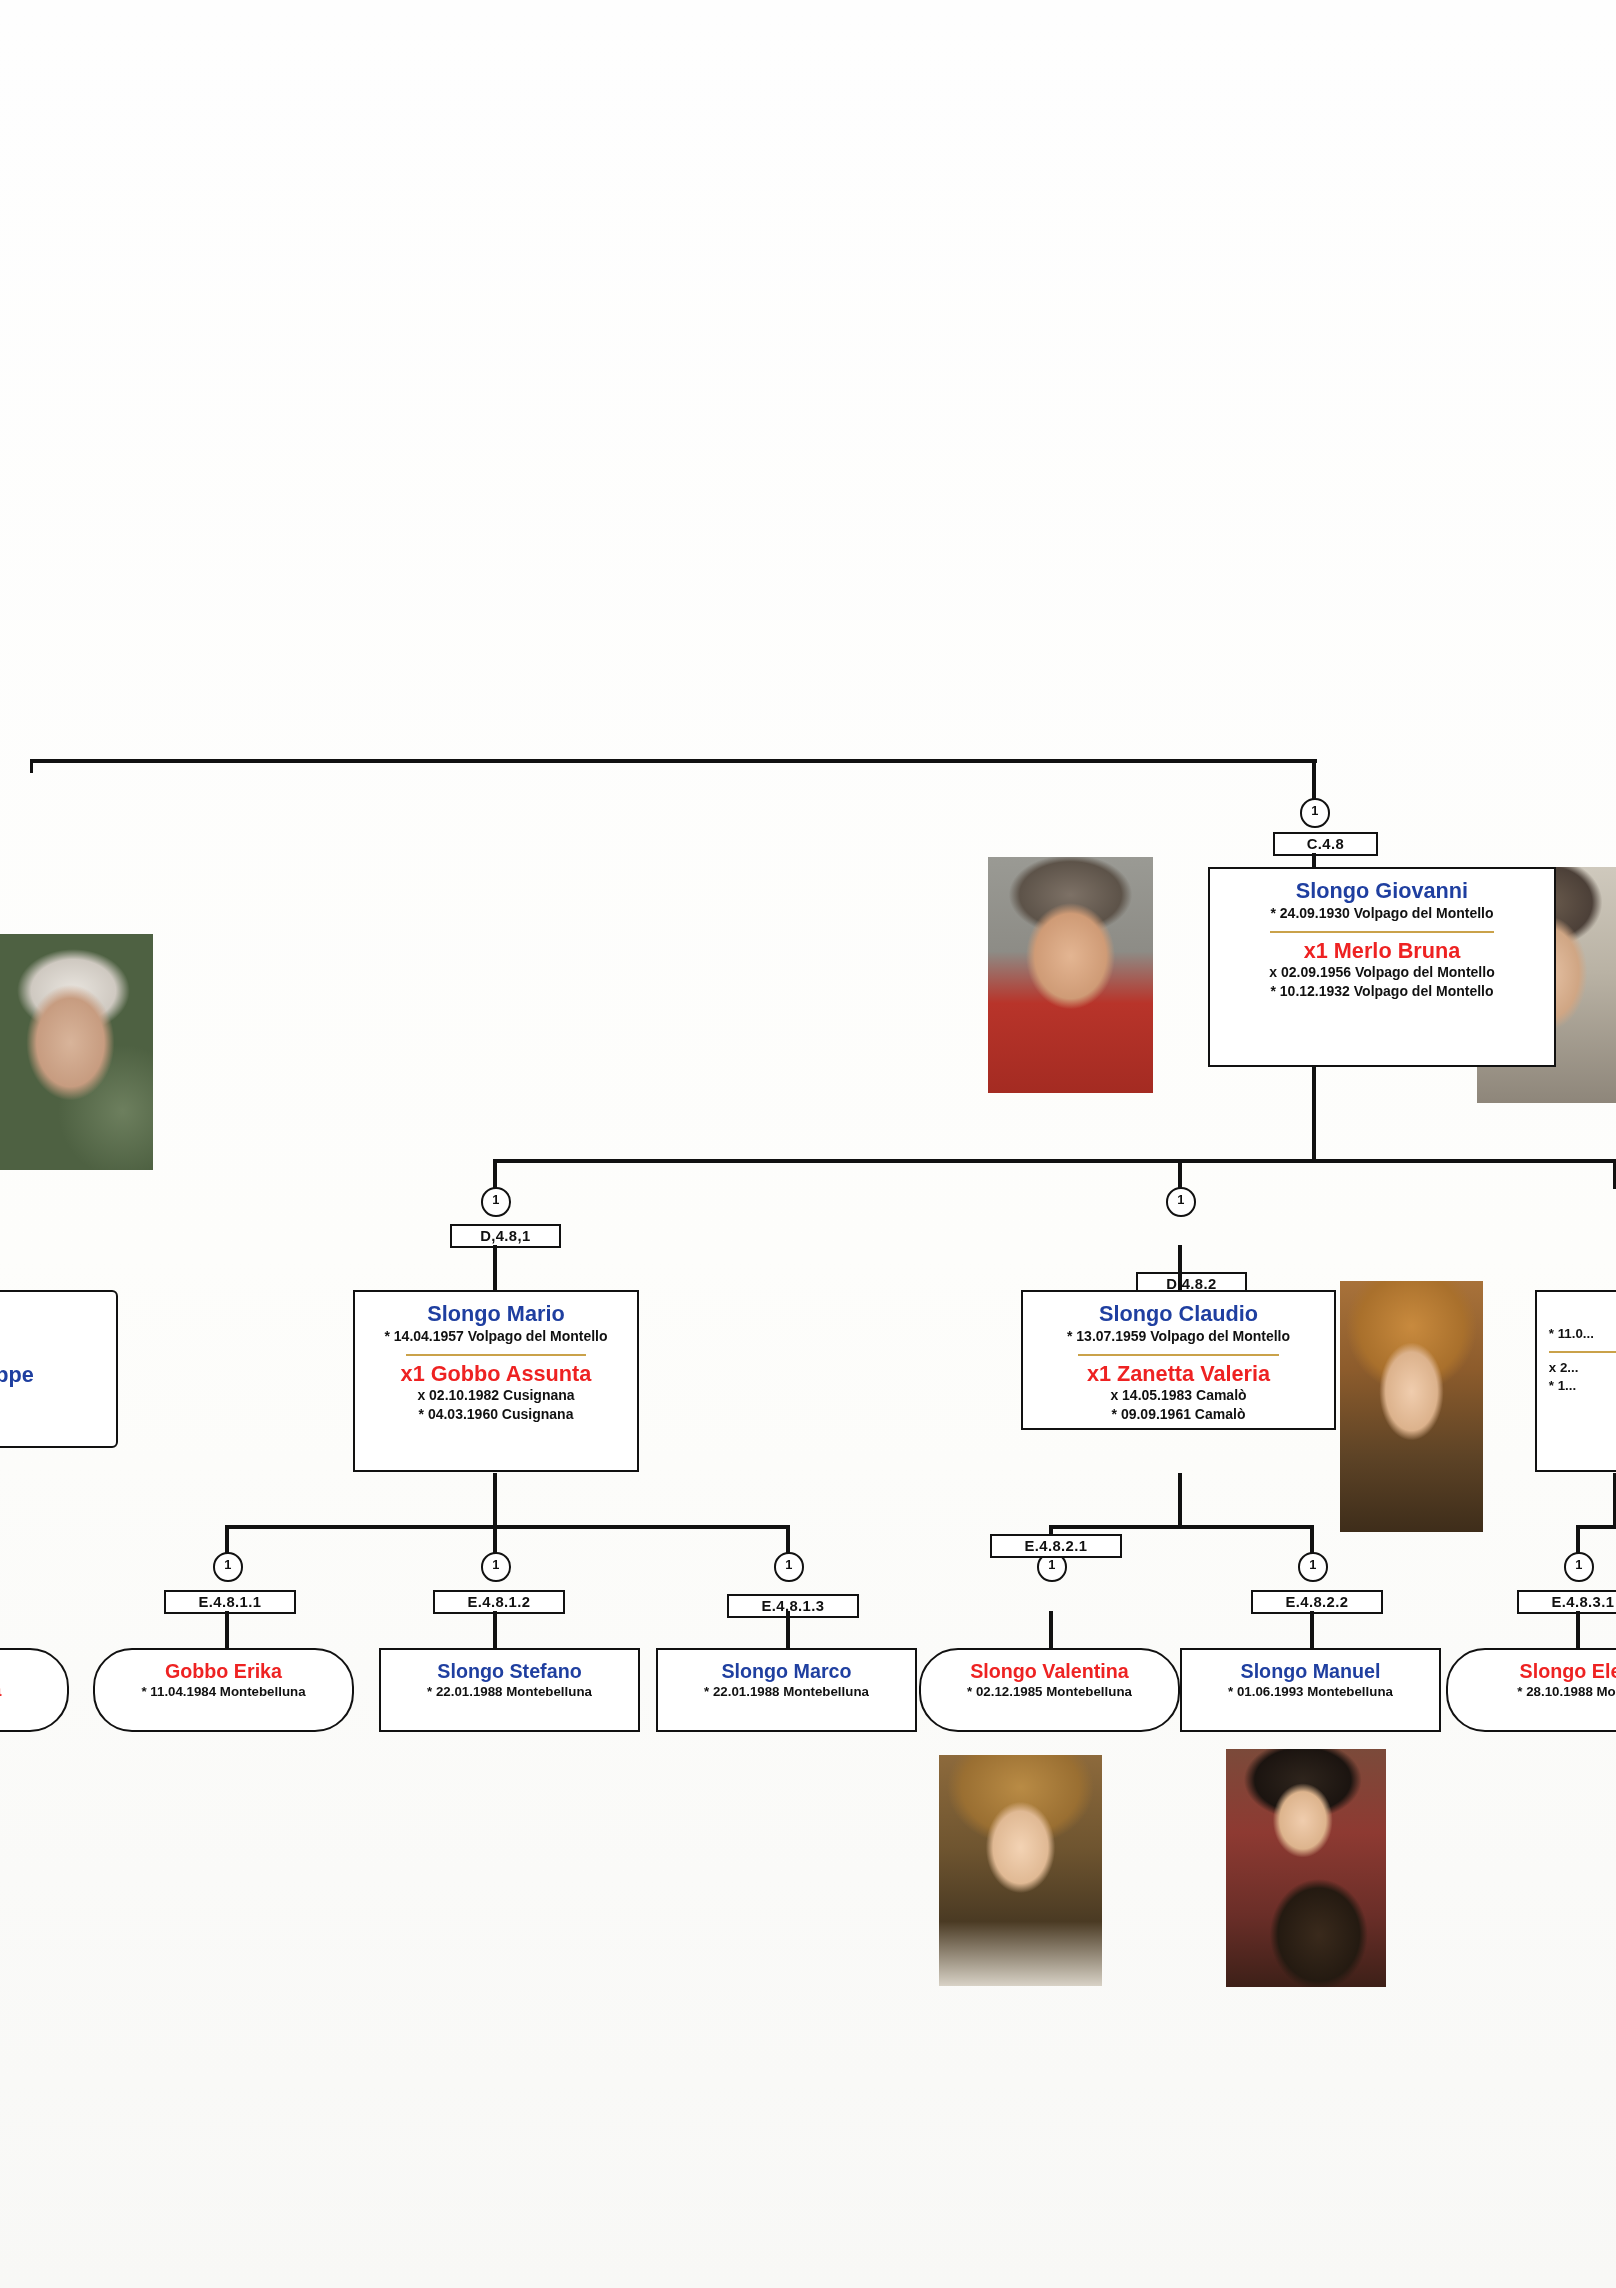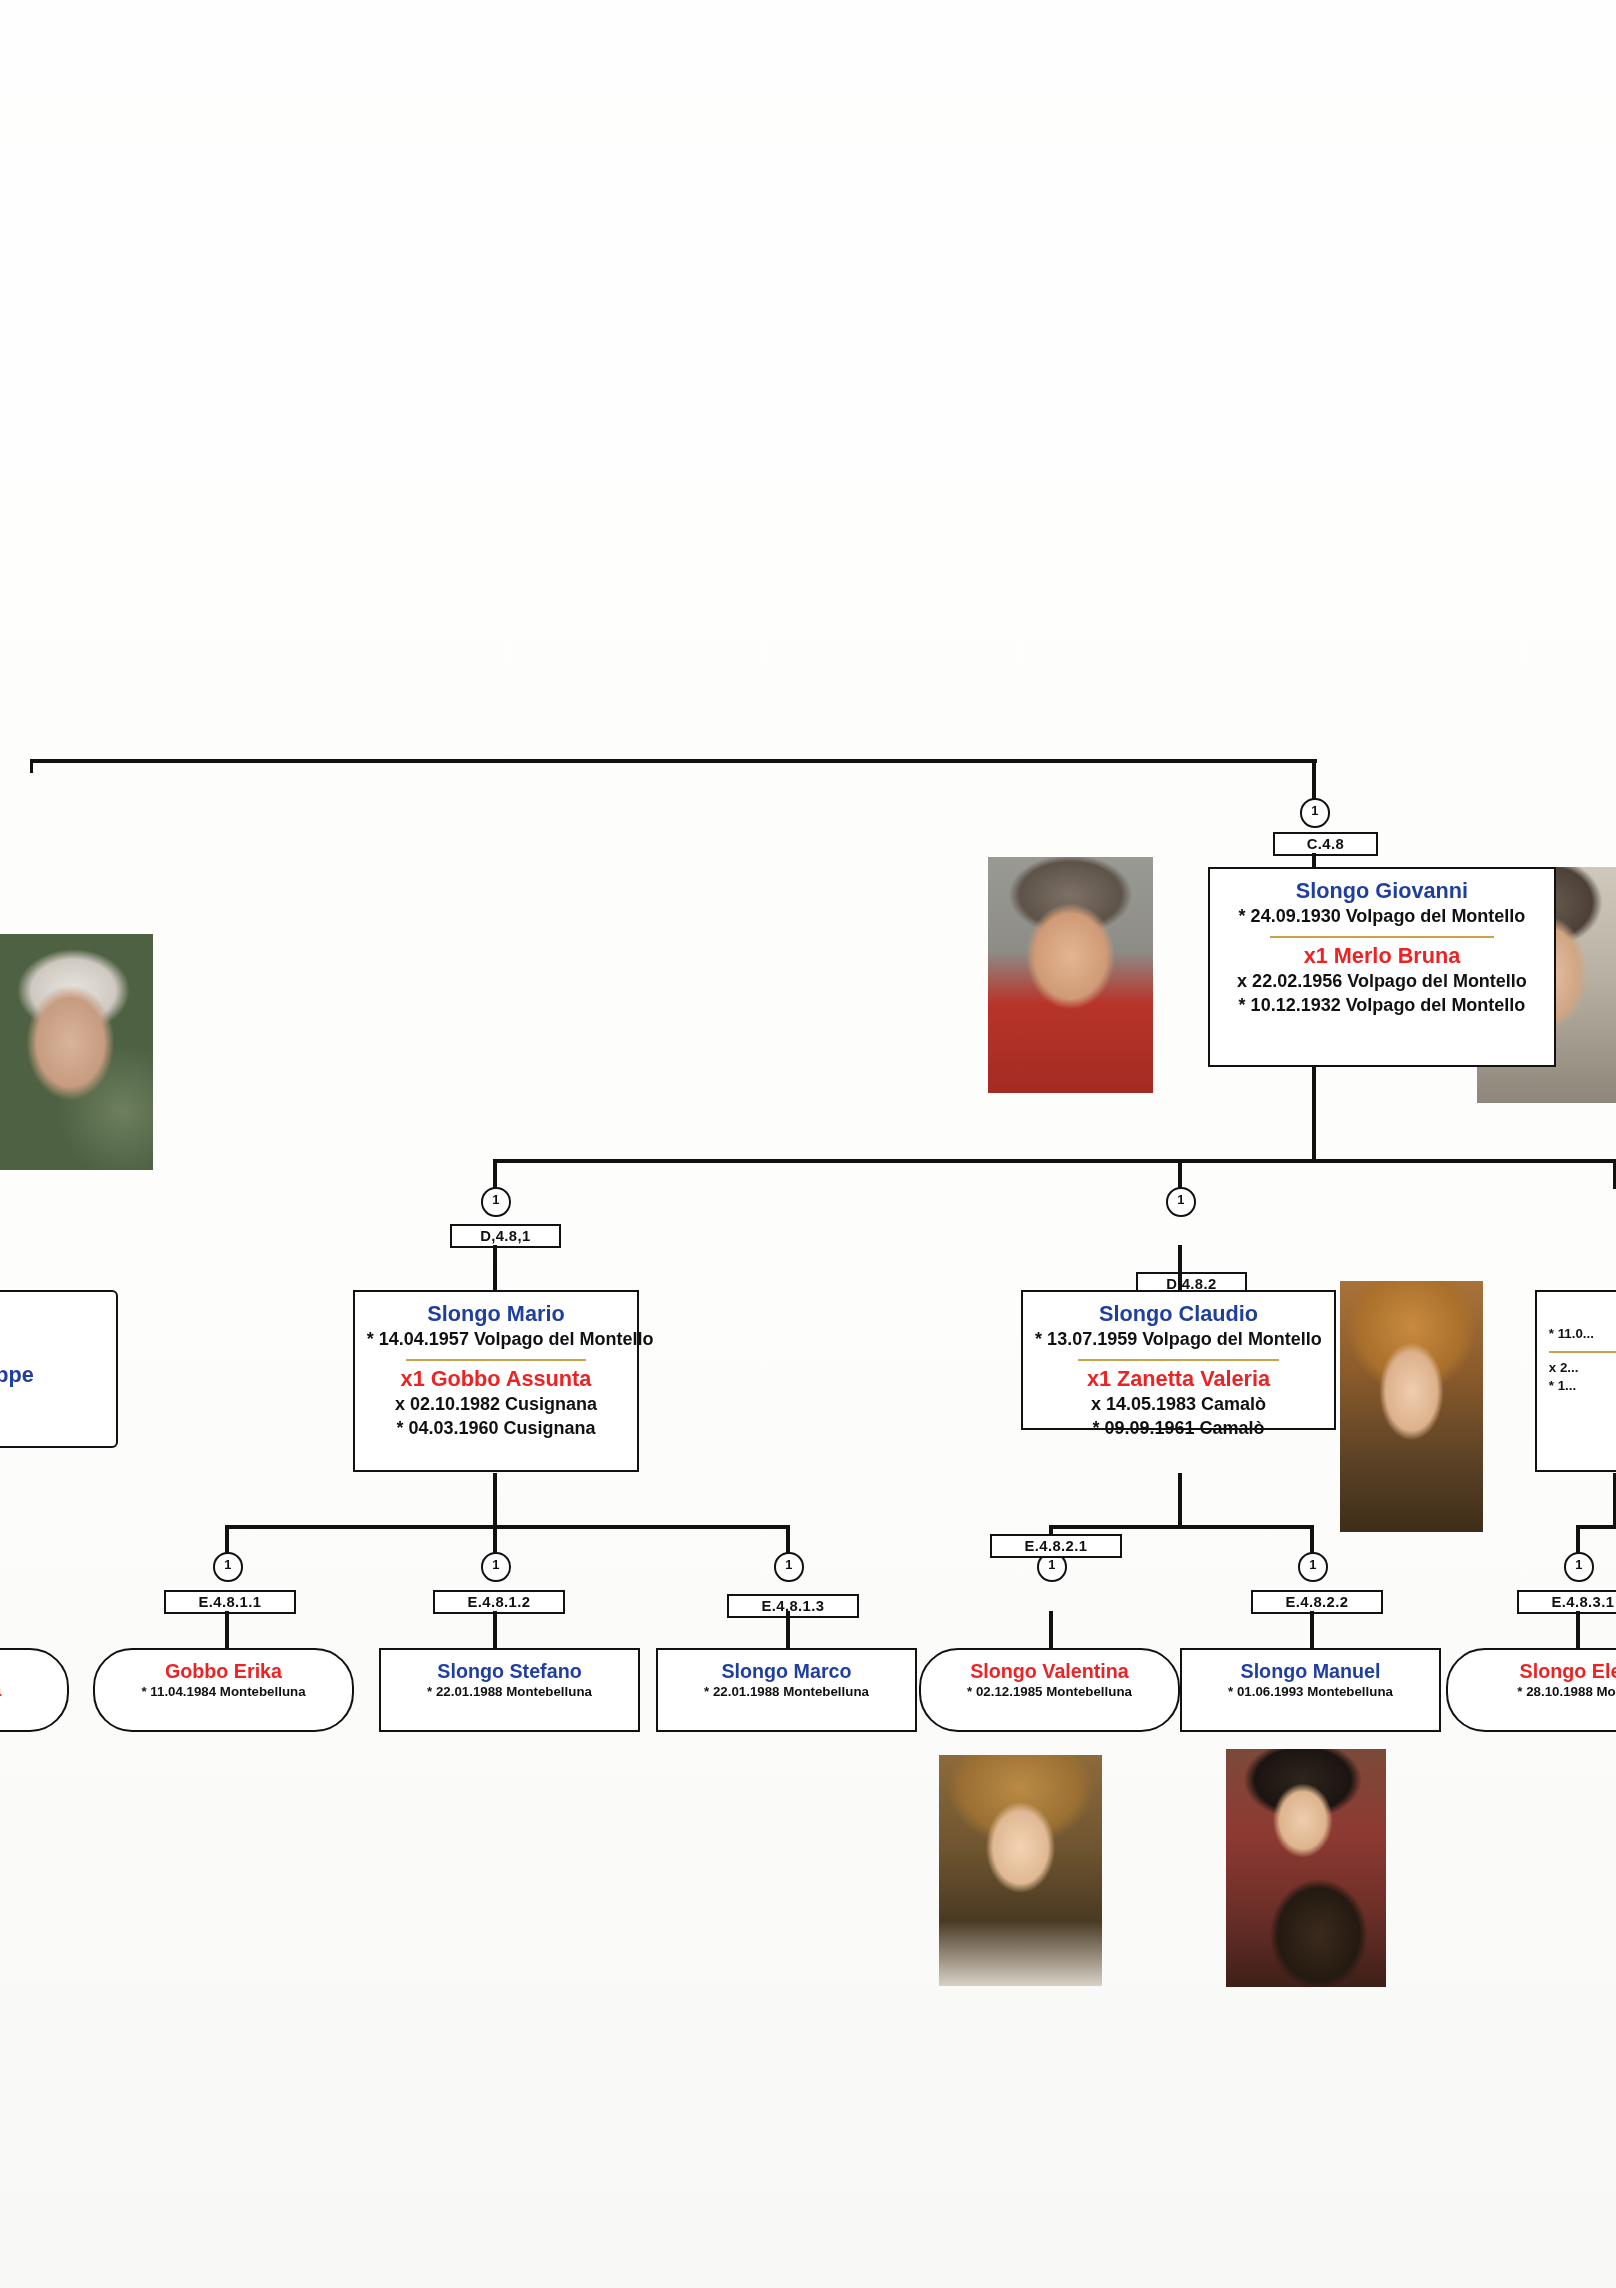--- a/index.html
+++ b/index.html
@@ -75,21 +75,21 @@
     line-height: 1.15;
   }
   .name-f {
     color: #ee2222;
     font-weight: bold;
     font-size: 21.7px;
     line-height: 1.15;
   }
   .detail {
     color: #111;
-    font-size: 18px;
+    font-size: 14px;
     font-weight: bold;
     line-height: 1.35;
     white-space: nowrap;
   }
   .sep {
     width: 70%;
     height: 2px;
     background: #caa24a;
     margin: 7.9px auto 5.9px auto;
   }
@@ -159,21 +159,21 @@
 
 <div class="photo ph-nonna" style="left:0px; top:934px; width:153px; height:236px;"></div>
 <div class="photo ph-giovanni" style="left:988px; top:857px; width:165px; height:236px;"></div>
 <div class="photo ph-bruna" style="left:1477px; top:867px; width:140px; height:236px;"></div>
 
 <div class="person-box" style="left:1208px; top:867px; width:348px; height:200px;text-align:center;">
   <div class="name-m">Slongo Giovanni</div>
   <div class="detail">* 24.09.1930 Volpago del Montello</div>
   <div class="sep"></div>
   <div class="name-f">x1 Merlo Bruna</div>
-  <div class="detail">x 22.02.1956 Volpago del Montello</div>
+  <div class="detail">x 02.09.1956 Volpago del Montello</div>
   <div class="detail">* 10.12.1932 Volpago del Montello</div>
 </div>
 
 <div class="line v-line" style="left:1312px; top:1067px; height:93px;"></div>
 <div class="line h-line" style="left:493px; top:1159px; width:1124px;"></div>
 
 <div class="line v-line" style="left:493px; top:1159px; height:29.6px;"></div>
 <div class="node-badge" style="left:481px; top:1187px;"><span>1</span></div>
 <div class="code-box" style="left:450px; top:1224px; width:95px;">D,4.8,1</div>
 <div class="line v-line" style="left:493px; top:1245px; height:49px;"></div>

